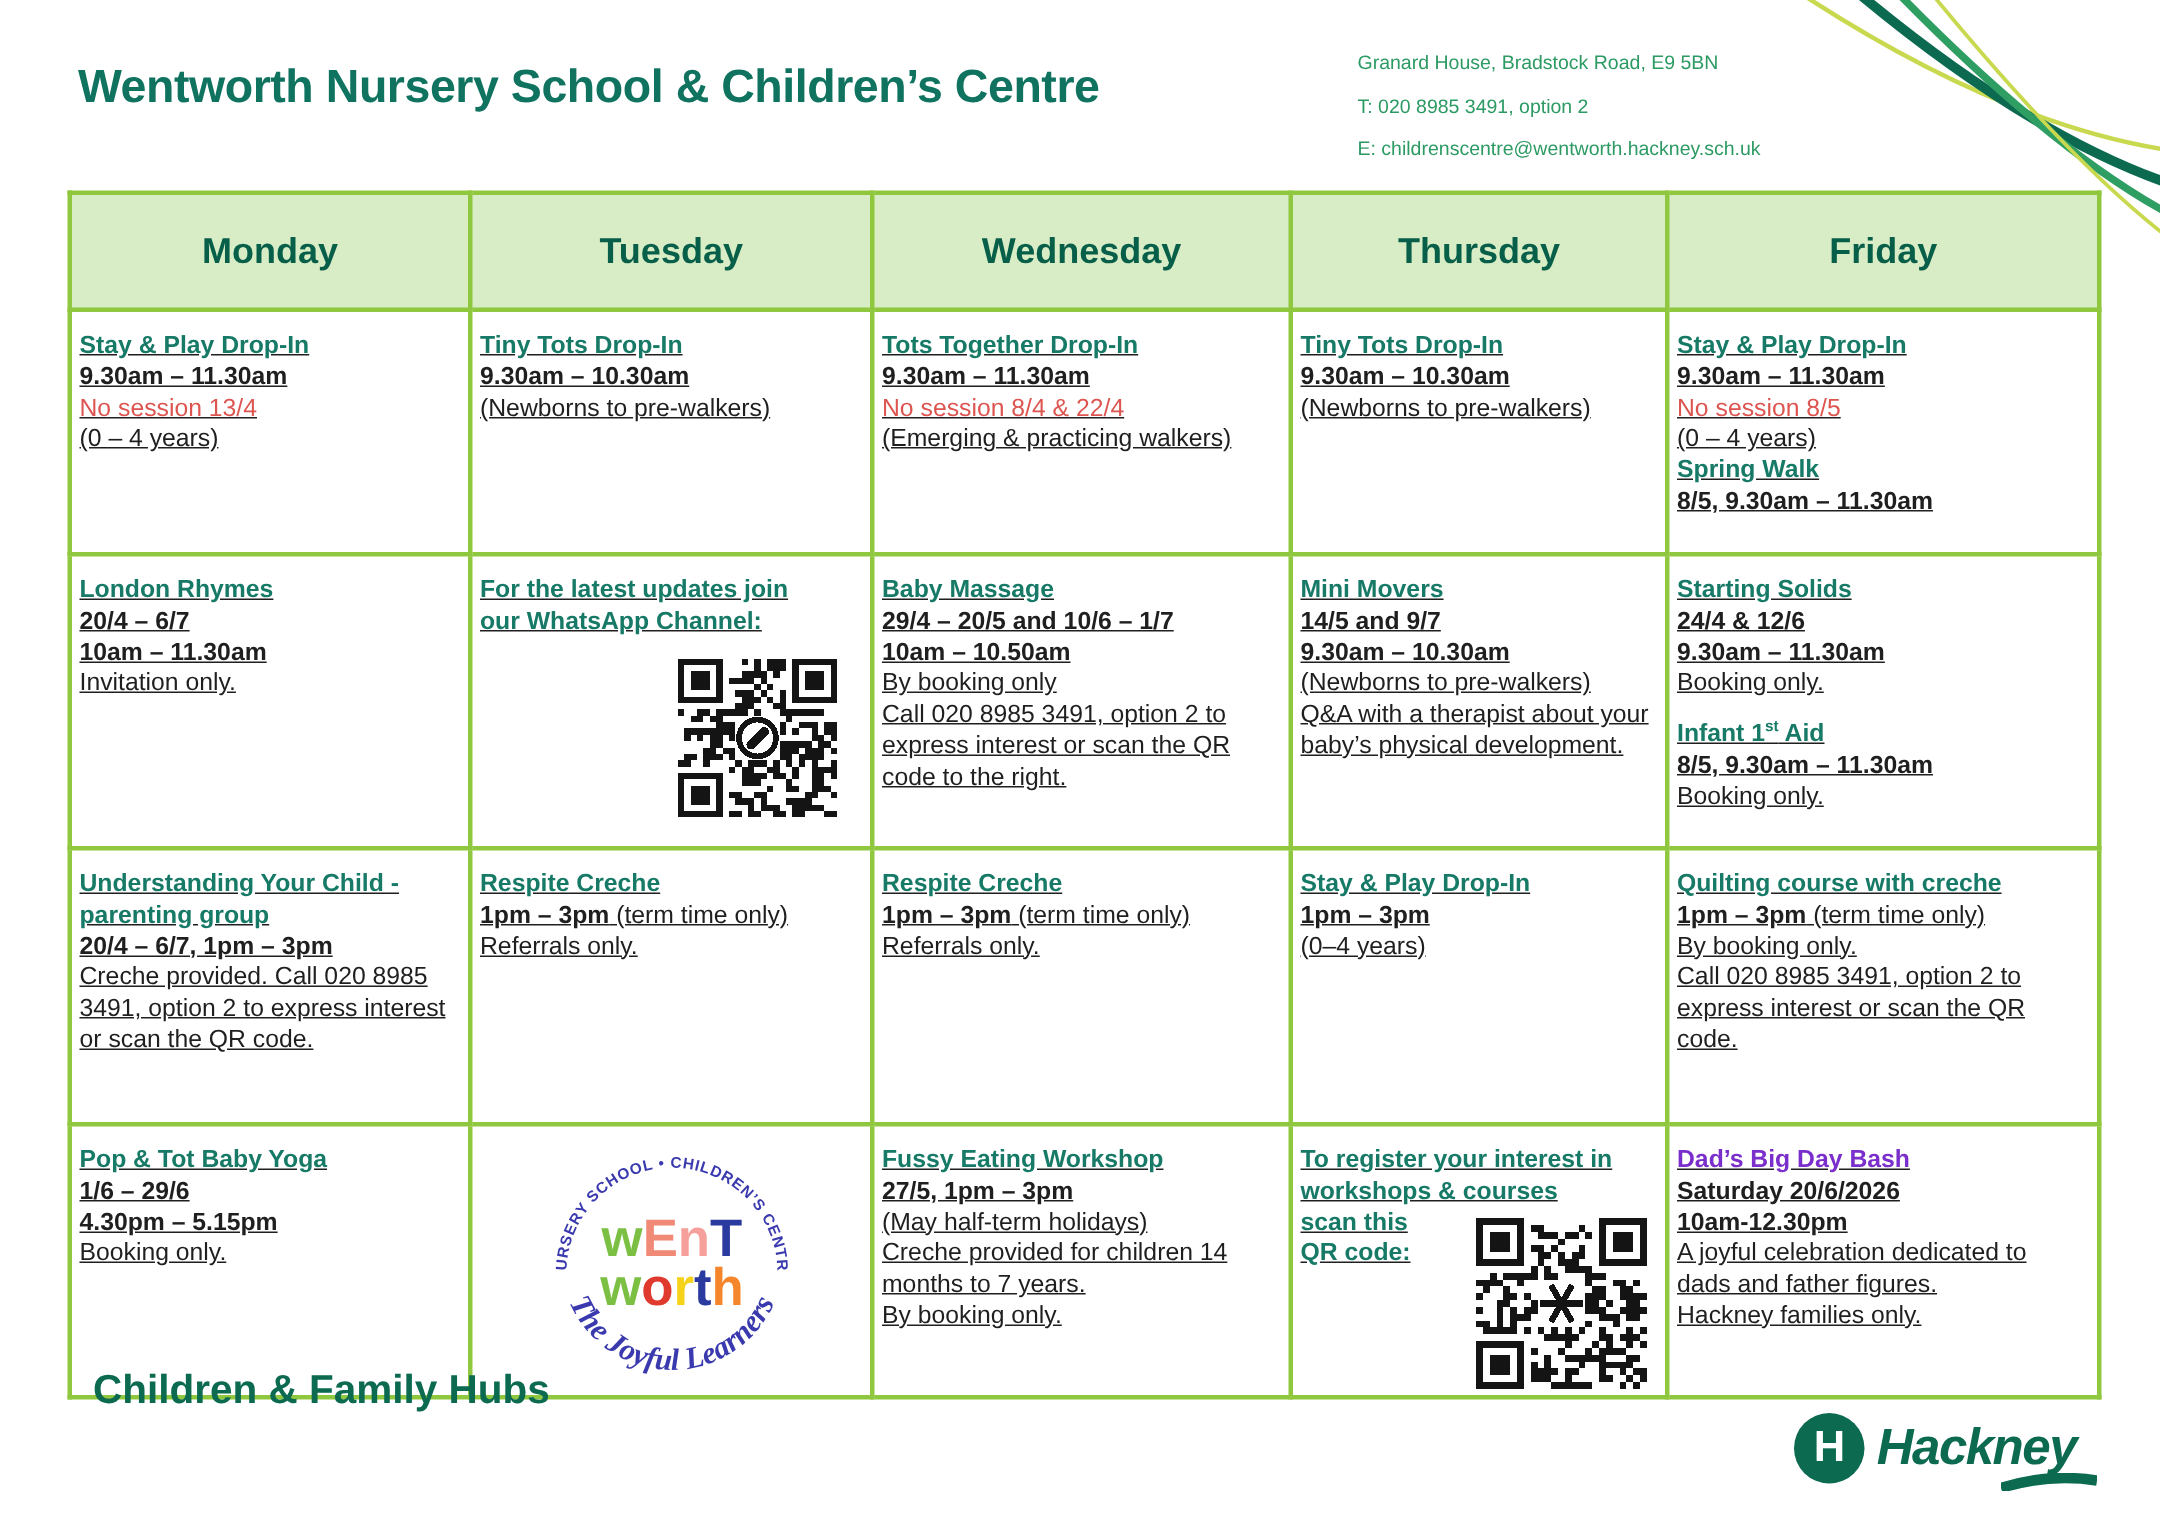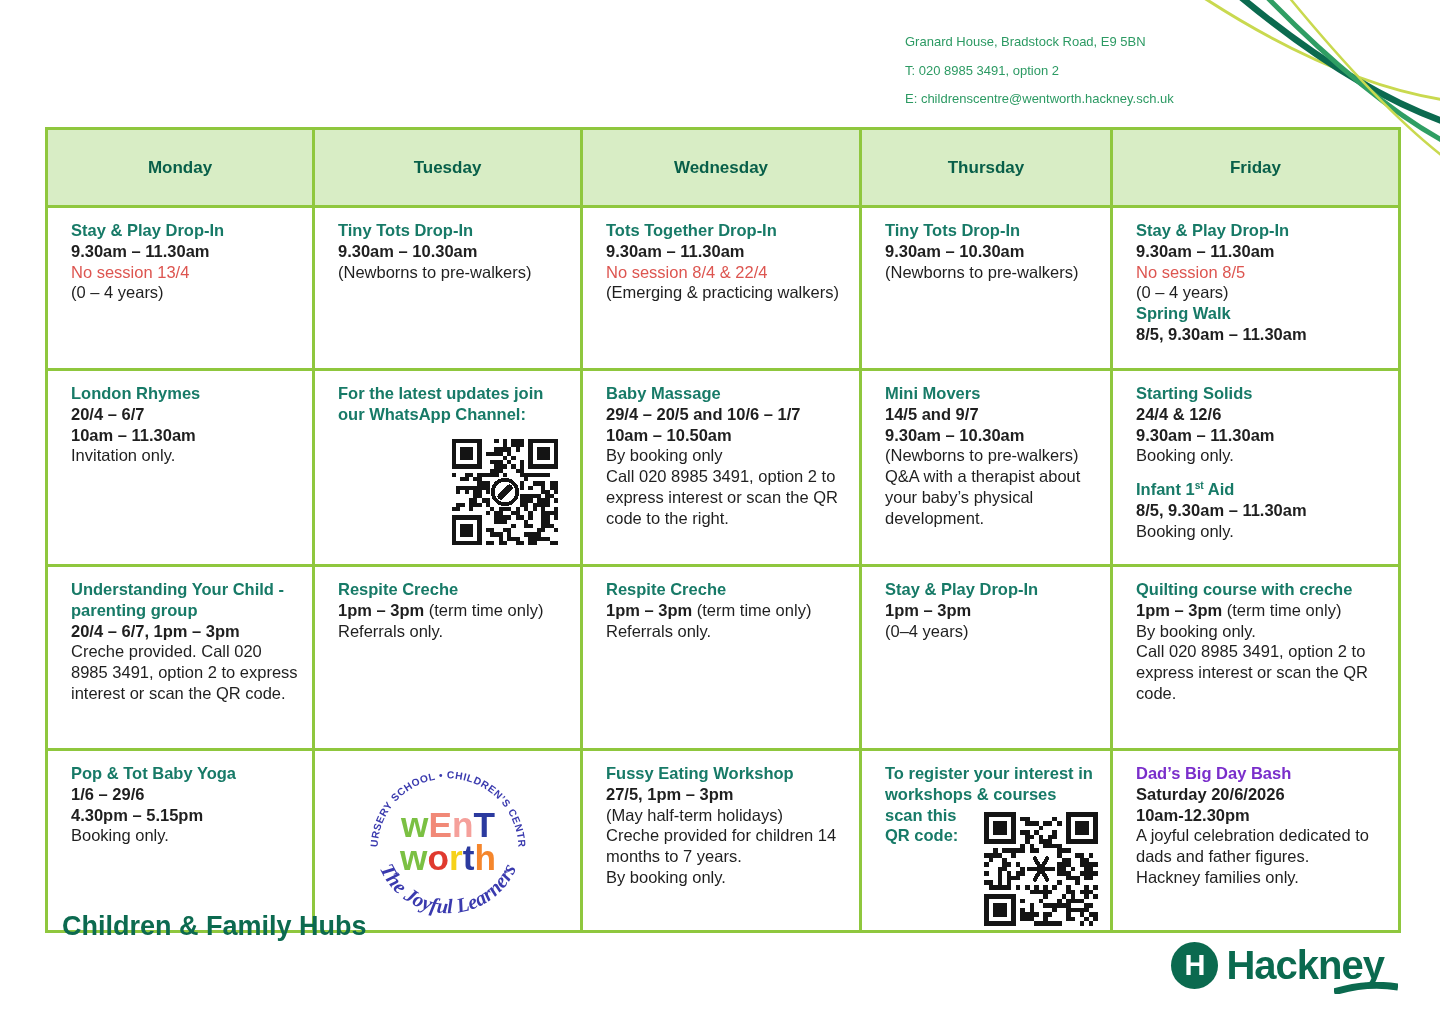--- a/index.html
+++ b/index.html
@@ -13,59 +13,60 @@
   .subtitle { position:absolute; left:52px; top:88px; font-size:24px; font-weight:400; color:#121212; }
   .contact { position:absolute; left:905px; top:28px; font-size:13px; line-height:28.5px; color:#2c9a63; }
 
   
   .swoosh-top { position:absolute; right:0; top:0; }
   .swoosh-bottom { position:absolute; right:42px; bottom:24px; }
 
   
   table.tt { position:absolute; left:45px; top:127px; width:1353px; border-collapse:collapse; table-layout:fixed; }
   table.tt th, table.tt td { border:3px solid #8fc73e; vertical-align:top; }
-  table.tt th { height:78px; background:#d8edc5; color:#085f49; font-size:17px; font-weight:bold; text-align:center; vertical-align:middle; }
+  table.tt th { height:78px; background:#d8edc5; color:#085f49; font-size:24px; font-weight:bold; text-align:center; vertical-align:middle; }
   table.tt tbody tr:nth-child(1) td { height:163px; }
   table.tt tbody tr:nth-child(2) td { height:196px; }
   table.tt tbody tr:nth-child(3) td { height:184px; }
   table.tt tbody tr:nth-child(4) td { height:182px; }
-  table.tt td { padding:12px 10px 8px 23px; font-size:16.5px; line-height:1.26; position:relative; }
+  table.tt td { padding:12px 10px 8px 5px; font-size:16.5px; line-height:1.26; position:relative;text-decoration:underline; }
 
   .ln { margin:0; }
   .gap { height:13px; }
   .s-title { color:#177a67; font-weight:bold; }
   .s-titlePurple { color:#7a2ecb; font-weight:bold; }
   .s-bold { font-weight:bold; }
   .s-red { color:#dd5550;text-align:right; }
   .s-sup { color:#177a67; font-weight:bold; font-size:0.62em; vertical-align:super; }
 
   .qr-right { display:block; margin:14px 12px 0 auto; }
   .qr-abs { position:absolute; right:12px; bottom:4px; }
   .logo-wrap { position:absolute; inset:0; display:flex; align-items:center; justify-content:center; }
 
   
   .hubs { position:absolute; left:62px; top:911px; color:#0c6a50; }
   .hubs .l1 { font-size:27px; font-weight:bold; }
   .hubs .l2 { font-size:25px; margin-top:3px; }
   .hackney { position:absolute; right:56px; top:942px; display:flex; align-items:center; gap:8px; }
   .hcirc { width:47px; height:47px; border-radius:50%; background:#0b6a4f; color:#fff; font-size:29px; font-weight:bold; display:flex; align-items:center; justify-content:center; }
-  .hname { font-size:40px; font-weight:bold; color:#0b6a4f; letter-spacing:-1px; }
+  .hname { font-size:34px; font-weight:bold; color:#0b6a4f; letter-spacing:-1px;font-style:italic; }
 </style>
 </head>
 <body>
 
 <div class="page">
 
   <svg class="swoosh-top" width="360" height="175" viewBox="0 0 360 175">
     <path d="M 112,-10 Q 250,82 365,100" fill="none" stroke="#c9d94f" stroke-width="3"></path>
     <path d="M 150,-12 Q 268,88 365,122" fill="none" stroke="#0b6a4f" stroke-width="6.5"></path>
     <path d="M 182,-8 Q 285,98 365,142" fill="none" stroke="#2f9e63" stroke-width="5"></path>
     <path d="M 208,-4 Q 300,108 365,158" fill="none" stroke="#c9d94f" stroke-width="2.5"></path>
   </svg>
 
+  <h1 class="title">Wentworth Nursery School &amp; Children’s Centre</h1>
 
   <div class="contact">
     <div>Granard House, Bradstock Road, E9 5BN</div>
     <div>T: 020 8985 3491, option 2</div>
     <div>E: childrenscentre@wentworth.hackney.sch.uk</div>
   </div>
 
   <table class="tt">
     <colgroup>
       <col style="width:267px">

